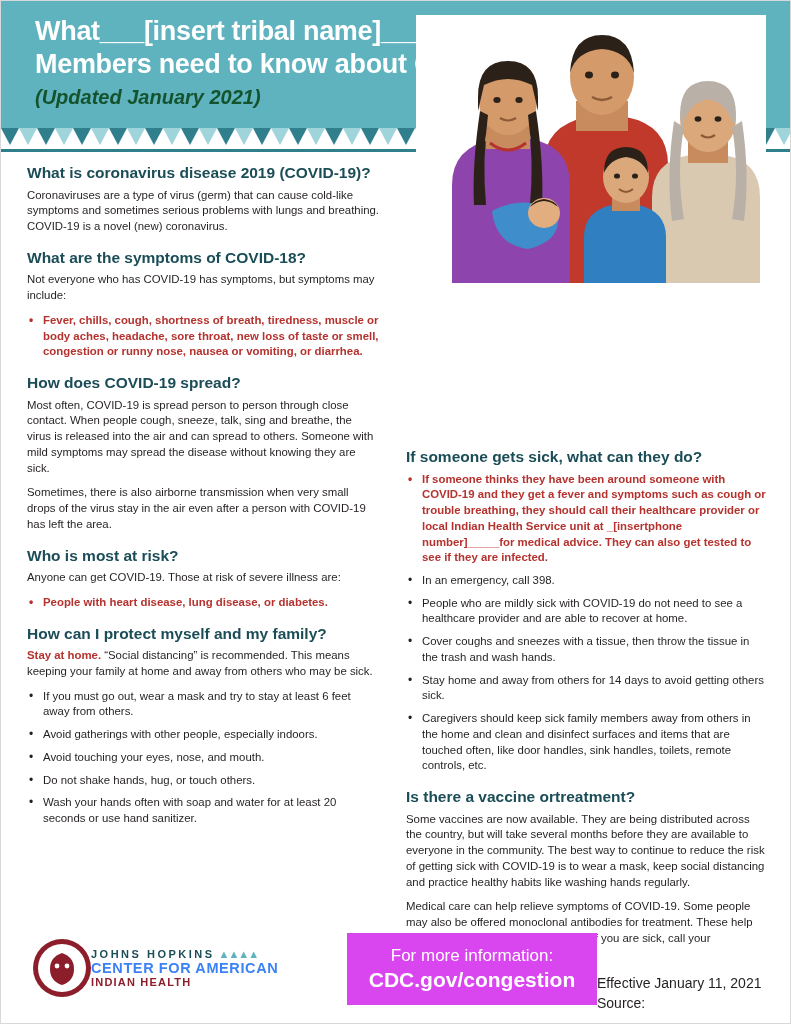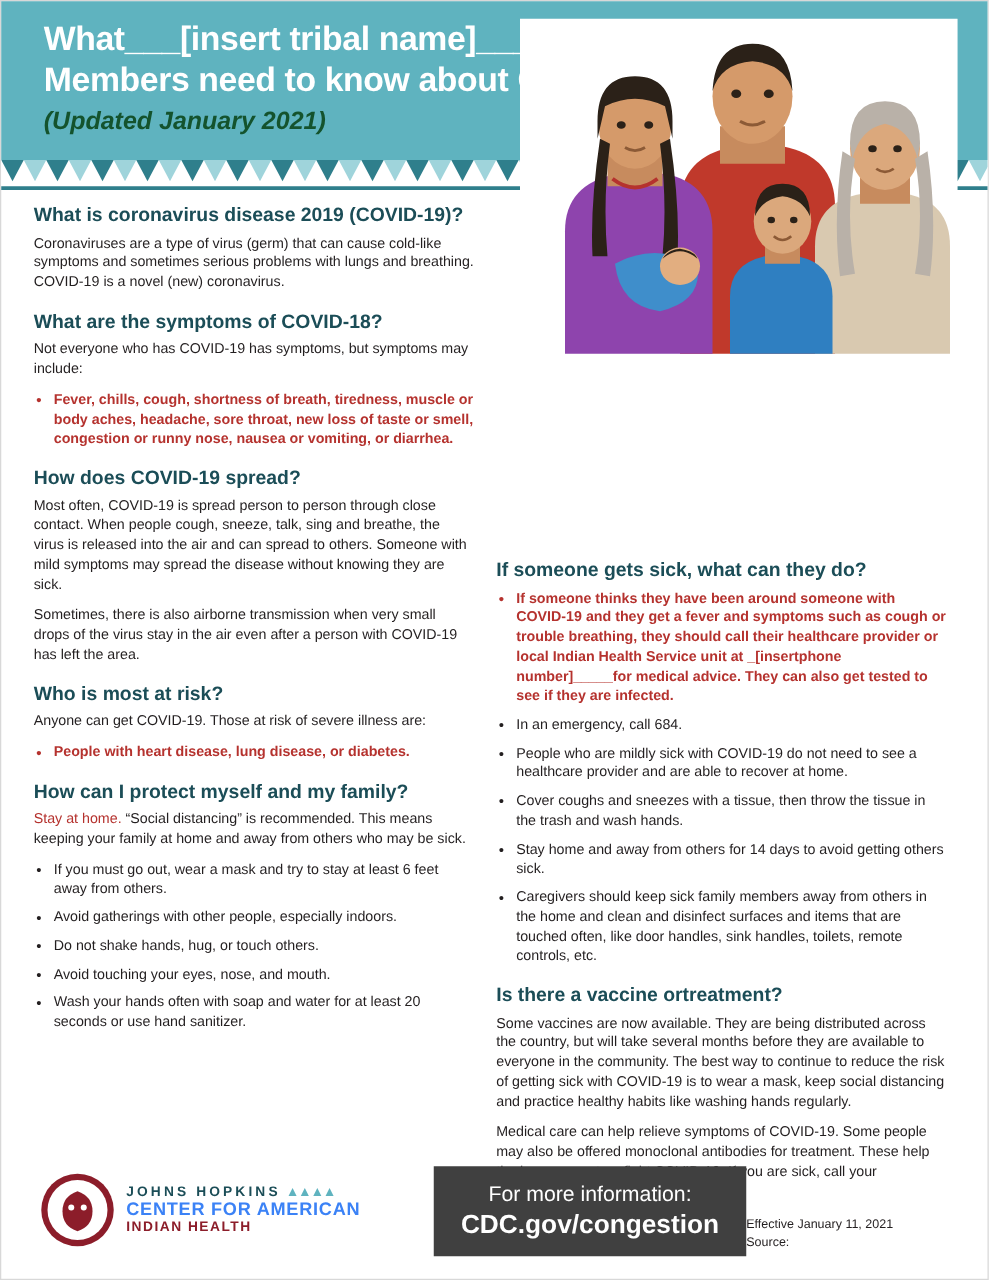--- a/index.html
+++ b/index.html
@@ -72,20 +72,21 @@
 
   
   .content {
     position: relative;
     padding: 12px 24px 0 26px;
     box-sizing: border-box;
   }
   .cols {
     display: flex;
     gap: 18px;
+    justify-content: space-between;
   }
   .col-left { width: 352px; }
   .col-right { width: 360px; }
 
   h2 {
     font-size: 15.5px;
     line-height: 1.2;
     font-weight: bold;
     color: #1b4d57;
     margin: 0 0 5px 0;
@@ -116,21 +117,21 @@
     color: #231f20;
     font-size: 12px;
   }
   li.red {
     color: #b5322e;
     font-weight: bold;
   }
   li.red::before { color: #b5322e; }
   .red-strong {
     color: #b5322e;
-    font-weight: normal;
+    font-weight: bold;
     margin-top: 20px;
   }
 
   
   .illustration {
     position: absolute;
     top: 14px;
     right: 24px;
     width: 350px;
     height: 270px;
@@ -147,21 +148,20 @@
     bottom: 0;
     height: 96px;
     padding: 6px 24px 0 32px;
     box-sizing: border-box;
     display: flex;
     align-items: flex-start;
   }
   .logo-block {
     display: flex;
     align-items: center;
-    gap: 10px;
     width: 300px;
     margin-top: 6px;
   }
   .logo-mark {
     width: 58px;
     height: 58px;
     border-radius: 50%;
     background: #8c1d2a;
     position: relative;
     flex: none;
@@ -184,36 +184,36 @@
     color: #3b82f6;
     font-weight: bold;
   }
   .logo-text .ih {
     font-size: 11px;
     letter-spacing: 1.2px;
     color: #8c1d2a;
     font-weight: bold;
   }
   .cta {
-    background: #404040;
+    background: #d946ef;
     color: #ffffff;
     width: 250px;
     height: 72px;
     margin-left: 14px;
     display: flex;
     flex-direction: column;
     align-items: center;
     justify-content: center;
     line-height: 1.25;
   }
   .cta .line1 { font-size: 17px; }
   .cta .line2 { font-size: 21px; font-weight: bold; }
   .effective {
     margin-top: 40px;
-    font-size: 10px;
+    font-size: 14px;
     line-height: 1.45;
     color: #231f20;
   }
   .tri-dots {
     display: inline-block;
     margin-left: 4px;
     color: #5fb3bf;
     letter-spacing: -1px;
     font-size: 11px;
   }
@@ -354,33 +354,33 @@
         <p>Anyone can get COVID-19. Those at risk of severe illness are:</p>
         <ul>
           <li class="red">People with heart disease, lung disease, or diabetes.</li>
         </ul>
 
         <h2 class="spaced">How can I protect myself and my family?</h2>
         <p><span class="red-strong">Stay at home.</span><span> “Social distancing” is recommended. This means keeping your family at home and away from others who may be sick.</span></p>
         <ul>
           <li>If you must go out, wear a mask and try to stay at least 6 feet away from others.</li>
           <li>Avoid gatherings with other people, especially indoors.</li>
+          <li>Avoid touching your eyes, nose, and mouth.</li>
           <li>Do not shake hands, hug, or touch others.</li>
-          <li>Avoid touching your eyes, nose, and mouth.</li>
           <li>Wash your hands often with soap and water for at least 20 seconds or use hand sanitizer.</li>
         </ul>
       </div>
 
       <div class="col-right">
         <div style="height:284px;"></div>
 
         <h2>If someone gets sick, what can they do?</h2>
         <ul>
           <li class="red">If someone thinks they have been around someone with COVID-19 and they get a fever and symptoms such as cough or trouble breathing, they should call their healthcare provider or local Indian Health Service unit at _[insertphone number]_____for medical advice. They can also get tested to see if they are infected.</li>
-          <li>In an emergency, call 684.</li>
+          <li>In an emergency, call 398.</li>
           <li>People who are mildly sick with COVID-19 do not need to see a healthcare provider and are able to recover at home.</li>
           <li>Cover coughs and sneezes with a tissue, then throw the tissue in the trash and wash hands.</li>
           <li>Stay home and away from others for 14 days to avoid getting others sick.</li>
           <li>Caregivers should keep sick family members away from others in the home and clean and disinfect surfaces and items that are touched often, like door handles, sink handles, toilets, remote controls, etc.</li>
         </ul>
 
         <h2 class="spaced">Is there a vaccine ortreatment?</h2>
         <p>Some vaccines are now available. They are being distributed across the country, but will take several months before they are available to everyone in the community. The best way to continue to reduce the risk of getting sick with COVID-19 is to wear a mask, keep social distancing and practice healthy habits like washing hands regularly.</p>
         <p>Medical care can help relieve symptoms of COVID-19. Some people may also be offered monoclonal antibodies for treatment. These help the immune system fight COVID-19. If you are sick, call your healthcare provider for instructions.</p>
       </div>

